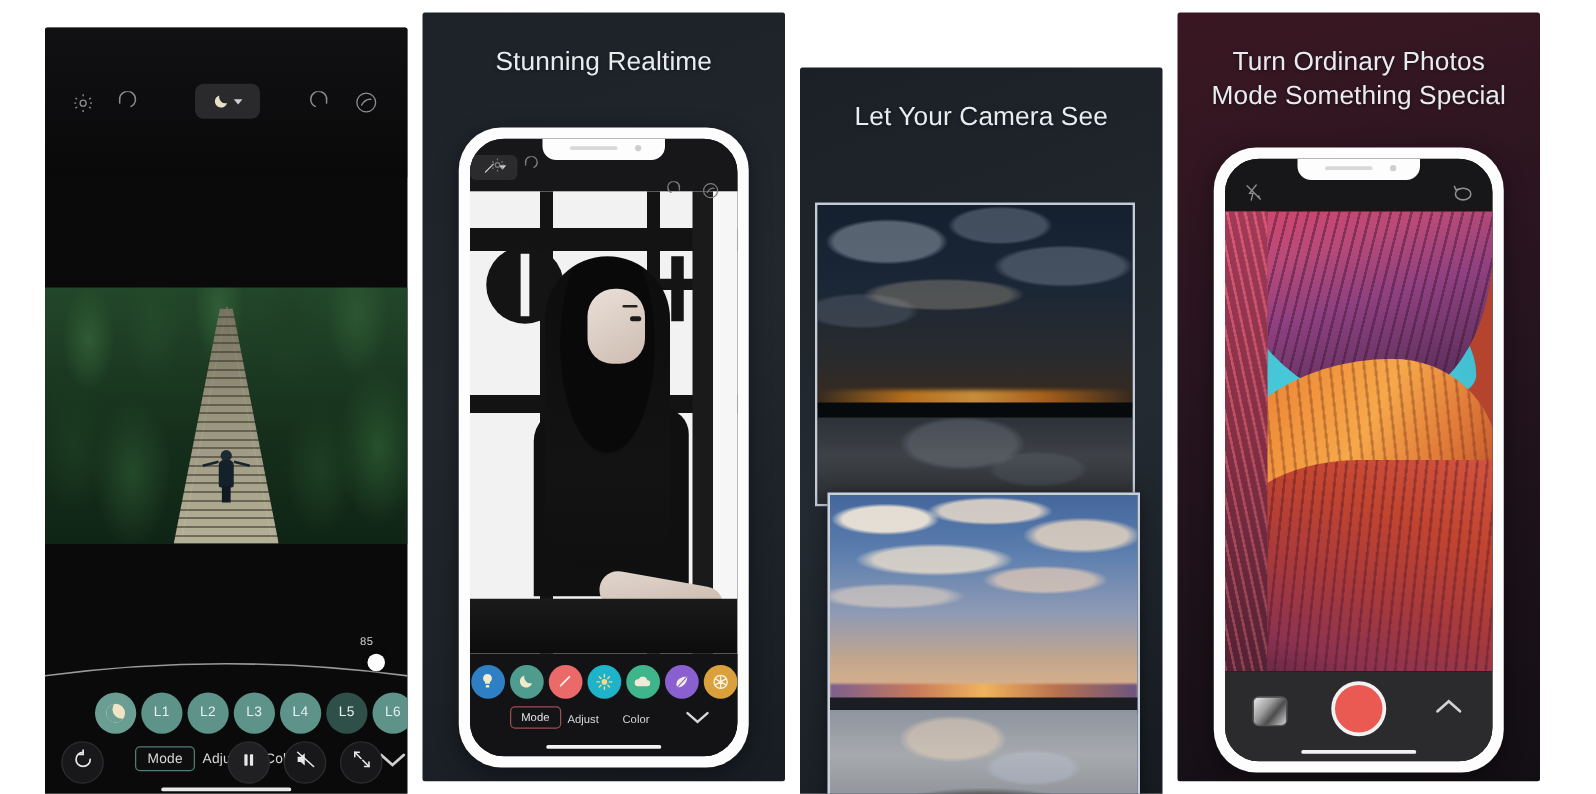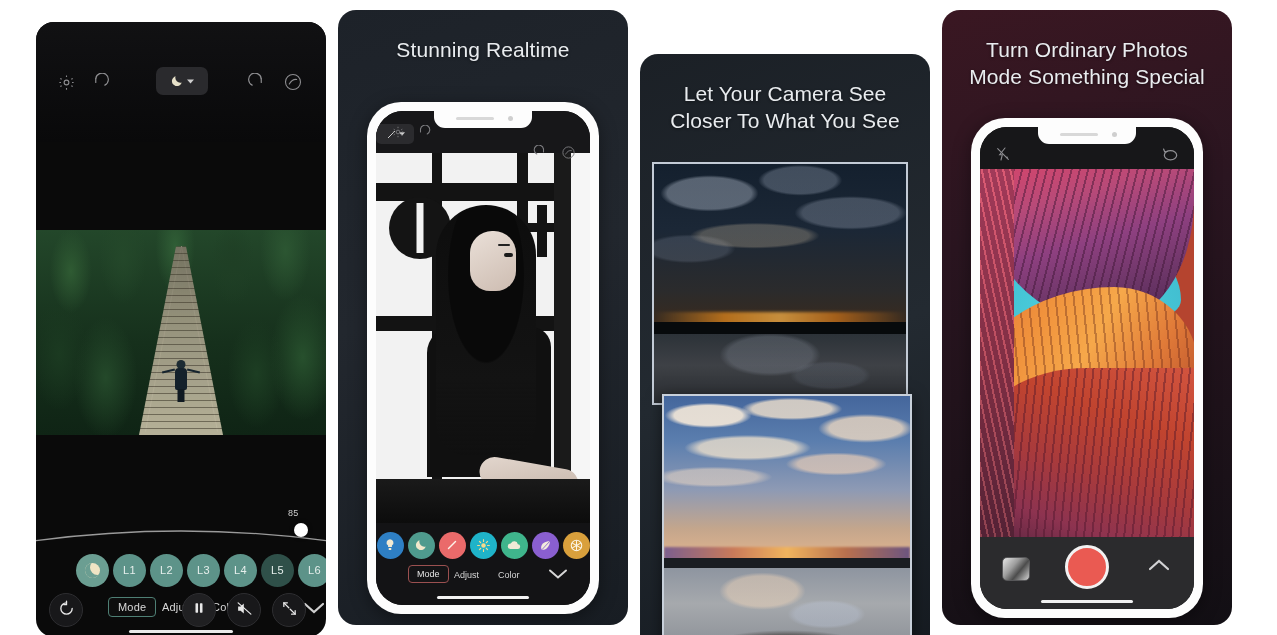--- a/index.html
+++ b/index.html
@@ -12,21 +12,21 @@
   .gallery {
     width: 1277px; height: 635px;
     display: flex;
     gap: 12px;
     padding: 10px 24px 12px 36px;
     background: #ffffff;
   }
   .panel {
     position: relative;
     width: 290px; height: 615px;
-    border-radius: 18px;
+    border-radius: 2px;
     overflow: hidden;
     flex: 0 0 290px;
   }
 
   
   .p1 { background: #0a0a0a; margin-top: 12px; }
   .p1-topbar {
     position: absolute; top: 0; left: 0; right: 0; height: 120px;
     background: linear-gradient(#111113, #09090a);
   }
@@ -713,21 +713,20 @@
         </div>
 
         <div class="phone-home"></div>
       </div>
     </div>
   </div>
 
   <div class="panel promo p3">
     <div class="promo-title">
       <span>Let Your Camera See</span>
-      <span class="l2">Closer To What You See</span>
     </div>
 
     <div class="p3-img-a">
       <div class="sky-dark">
         <div class="sky"></div>
           <div class="glow"></div>
           <div class="land"></div>
           <div class="water"></div>
       </div>
     </div>

